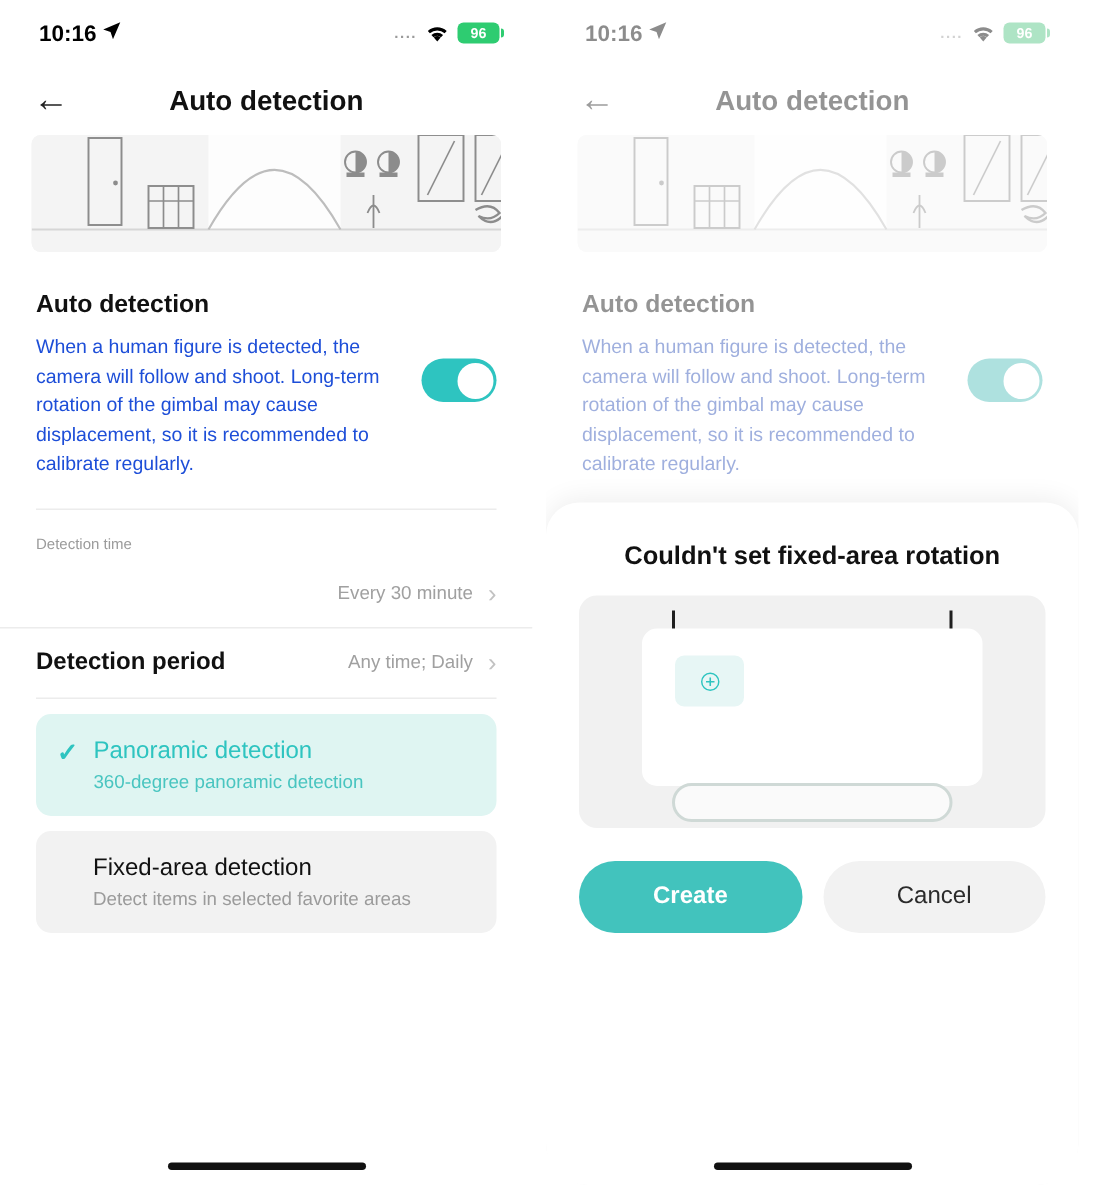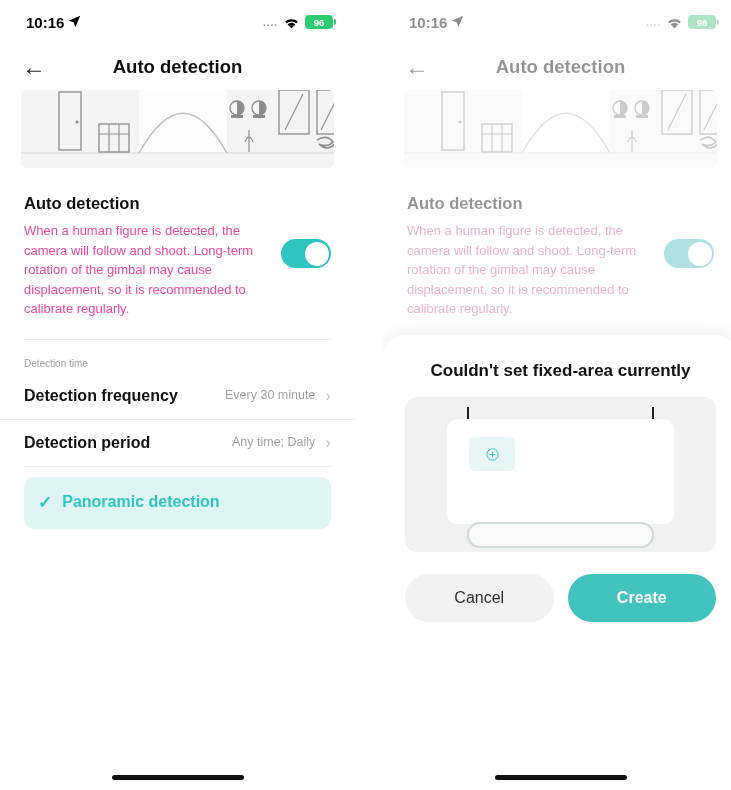--- a/index.html
+++ b/index.html
@@ -6,21 +6,21 @@
   html, body {
     width: 731px; height: 790px;
     background: #ffffff;
     font-family: "Liberation Sans", sans-serif;
     overflow: hidden;
   }
   .stage {
     position: relative;
     width: 731px; height: 790px;
     display: flex;
-    gap: 28px;
+    gap: 9px;
     background: #ffffff;
   }
   .phone {
     position: relative;
     width: 355px;
     height: 790px;
     background: #ffffff;
     border-radius: 28px;
     overflow: hidden;
     flex: none;
@@ -106,21 +106,21 @@
   .auto-row {
     display: flex;
     align-items: flex-start;
     gap: 14px;
     margin-top: 8px;
   }
   .auto-desc {
     flex: 1;
     font-size: 13px;
     line-height: 1.5;
-    color: #ec4899;
+    color: #1d4ed8;
   }
   .toggle {
     flex: none;
     width: 50px; height: 29px;
     border-radius: 15px;
     background: #2ec4c0;
     position: relative;
     margin-top: 18px;
     cursor: pointer;
   }
@@ -162,21 +162,21 @@
     padding: 16px 16px 16px 14px;
     margin-top: 10px;
     display: flex;
     gap: 10px;
     align-items: flex-start;
     cursor: pointer;
   }
   .mode-card.selected { background: #dff5f2; }
   .mode-card.plain { background: #f2f2f2; padding-left: 38px; }
   .check { color: #2ec4c0; font-size: 17px; font-weight: bold; line-height: 1.2; }
-  .mode-title { font-size: 16px; font-weight: bold; }
+  .mode-title { font-size: 16px; font-weight: normal; }
   .mode-title.sel { color: #2ec4c0; }
   .mode-title.def { color: #111; }
   .mode-sub { font-size: 12.5px; margin-top: 4px; }
   .mode-sub.sel { color: #49c5c0; }
   .mode-sub.def { color: #9b9b9b; }
 
   
   .home-ind {
     position: absolute;
     bottom: 10px; left: 50%;
@@ -337,21 +337,20 @@
       </div>
     </div>
 
     <div class="sep" style="margin-top:20px"></div>
 
     <div class="content">
       <div class="section-label">Detection time</div>
 
       <div class="list-row">
         <div class="lr-main">
-          <div class="lr-title">Detection frequency</div>
         </div>
         <div class="lr-value">Every 30 minute</div>
         <div class="chev">›</div>
       </div>
 
       <div class="sep" style="margin:0 -24px"></div>
 
       <div class="list-row">
         <div class="lr-main">
           <div class="lr-title">Detection period</div>
@@ -362,23 +361,30 @@
     </div>
 
     <div class="sep"></div>
 
     <div class="content">
 
       <div class="mode-card selected">
         <div class="check">✓</div>
         <div>
           <div class="mode-title sel">Panoramic detection</div>
-        </div>
-      </div>
-
+          <div class="mode-sub sel">360-degree panoramic detection</div>
+        </div>
+      </div>
+
+      <div class="mode-card plain">
+        <div>
+          <div class="mode-title def">Fixed-area detection</div>
+          <div class="mode-sub def">Detect items in selected favorite areas</div>
+        </div>
+      </div>
     </div>
 
     <div class="home-ind"></div>
   </div>
 
   <div class="phone">
 
     <div class="dimmed">
       <div class="statusbar">
         <div class="sb-left">
@@ -442,38 +448,38 @@
         <div class="auto-row">
           <div class="auto-desc">When a human figure is detected, the camera will follow and shoot. Long-term rotation of the gimbal may cause displacement, so it is recommended to calibrate regularly.</div>
           <div class="toggle">
             <div class="knob"></div>
           </div>
         </div>
       </div>
     </div>
 
     <div class="sheet">
-      <div class="sheet-title">Couldn't set fixed-area currently</div>
+      <div class="sheet-title">Couldn't set fixed-area rotation</div>
 
       <div class="sheet-figure">
         <div class="fig-tick" style="left:62px"></div>
         <div class="fig-tick" style="right:62px"></div>
         <div class="fig-card">
           <div class="fig-plus">
             <svg width="13" height="13" viewBox="0 0 16 16">
               <circle cx="8" cy="8" r="7" fill="none" stroke="#2ec4c0" stroke-width="1.2"></circle>
               <path d="M8 4.5v7M4.5 8h7" stroke="#2ec4c0" stroke-width="1.3"></path>
             </svg>
           </div>
         </div>
         <div class="fig-pill"></div>
       </div>
 
       <div class="sheet-actions">
+        <button class="btn btn-create">Create</button>
         <button class="btn btn-cancel">Cancel</button>
-        <button class="btn btn-create">Create</button>
       </div>
     </div>
 
     <div class="home-ind"></div>
   </div>
 
 </div>
 
 </body></html>

